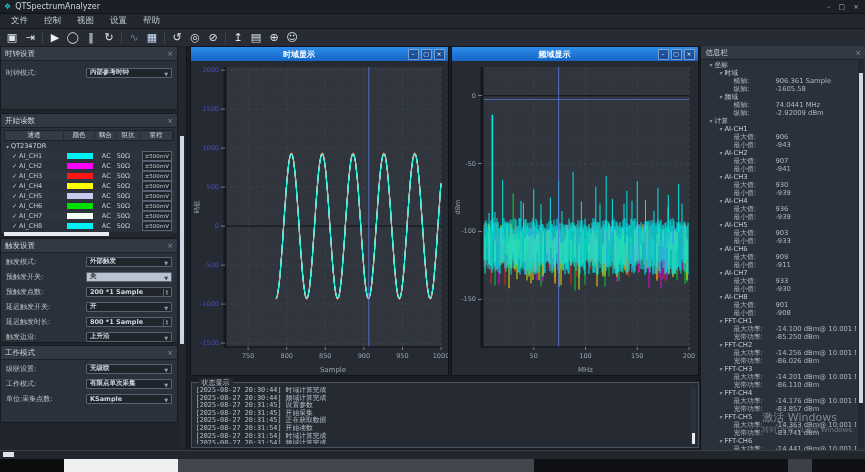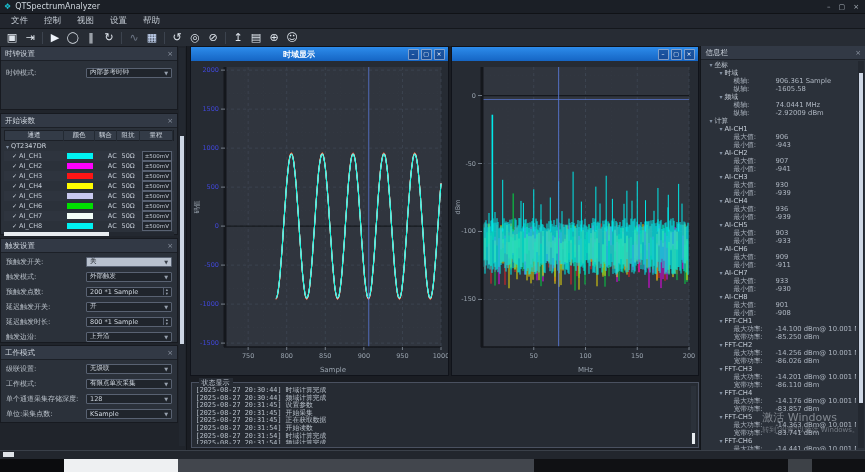--- a/index.html
+++ b/index.html
@@ -25,38 +25,38 @@
   
   .sidebar{position:relative;width:186px;background:#20242b;border-right:1px solid #12151a;}
   .panel{position:absolute;left:0;width:178px;background:#2b313a;border:1px solid #171a20;box-sizing:border-box;}
   .panel-h{height:13px;background:#323945;display:flex;align-items:center;font-size:7.5px;
            color:#cfd6df;padding:0 4px;border-bottom:1px solid #1c2027;}
   .panel-h .pin{margin-left:auto;color:#8b94a1;font-size:7px;}
   .field-row{display:flex;align-items:center;height:15px;padding:0 5px;}
   .f-label{font-size:7px;color:#b9c0c9;white-space:nowrap;}
   .f-ctl{margin-left:auto;width:86px;height:10px;box-sizing:border-box;border:1px solid #596272;
          background:#20252c;border-radius:1px;font-size:6.5px;color:#cfd6df;display:flex;
-         align-items:center;padding:0 3px;}
+         align-items:flex-end;padding:0 3px;font-weight:bold;}
   .f-ctl .arr{margin-left:auto;color:#97a1ae;font-size:5px;}
   .f-ctl.light{background:#b9c2cf;color:#1a1d23;}
   .f-ctl.light .arr{color:#3a404a;}
   .f-ctl.spin .spinner{margin-left:auto;display:flex;flex-direction:column;line-height:3.2px;
          font-size:4.5px;color:#9aa4b0;border-left:1px solid #596272;padding-left:2px;}
   .f-plain{margin-left:18px;font-size:7px;color:#c6cdd6;}
   
   .ch-wrap{margin:2px 3px 0 3px;font-size:6.5px;}
   .ch-head{display:flex;background:#333b47;color:#cfd6df;height:11px;align-items:center;border:1px solid #1c2027;box-sizing:border-box;}
   .ch-head div{border-right:1px solid #232a33;text-align:center;height:11px;line-height:11px;}
   .ch-row{display:flex;align-items:center;height:10px;color:#c3cad4;}
   .ch-row:nth-child(odd){background:#2e343e;}
   .c-name{width:62px;padding-left:2px;white-space:nowrap;overflow:hidden;}
   .c-color{width:32px;display:flex;justify-content:center;}
   .c-color i{display:block;width:26px;height:6px;}
-  .c-coup{width:22px;text-align:right;}
-  .c-imp{width:24px;text-align:center;}
+  .c-coup{width:22px;text-align:center;}
+  .c-imp{width:24px;text-align:left;}
   .c-rng{width:36px;display:flex;justify-content:center;}
   .c-rng span{border:1px solid #596272;background:#20252c;padding:0 2px;height:8px;line-height:8px;font-size:5.5px;display:inline-block;}
   .dev-row{display:flex;align-items:center;height:10px;color:#d0d7e0;font-size:6.5px;text-align:center;}
   .caret{color:#8492a3;font-size:6px;margin:0 2px;}
   .chk{color:#cdd5de;font-size:6px;margin:0 2px 0 6px;}
   .ch-hscroll{height:4px;background:#232830;margin:1px 3px;}
   .ch-hscroll i{display:block;width:62%;height:4px;background:#e8ecf0;}
   .sb-v{position:absolute;right:1px;top:2px;width:6px;height:398px;background:#232830;}
   .sb-v i{position:absolute;left:1px;top:88px;width:4px;height:208px;background:#cdd6e4;display:block;}
   
@@ -273,30 +273,30 @@
           </div>
       </section>
 
       <section class="panel" style="top:192px;height:105px;">
         <div class="panel-h">
           <span>触发设置</span>
           <span class="pin">×</span>
         </div>
         <div id="trigger-fields" style="padding-top:1px;">
             <div class="field-row">
+              <span class="f-label">触发模式:</span>
+              <div class="f-ctl">
+                <span>外部触发</span>
+                <span class="arr">▼</span>
+              </div>
+            </div>
+            <div class="field-row">
               <span class="f-label">预触发开关:</span>
               <div class="f-ctl light">
                 <span>关</span>
-                <span class="arr">▼</span>
-              </div>
-            </div>
-            <div class="field-row">
-              <span class="f-label">触发模式:</span>
-              <div class="f-ctl">
-                <span>外部触发</span>
                 <span class="arr">▼</span>
               </div>
             </div>
             <div class="field-row">
               <span class="f-label">预触发点数:</span>
               <div class="f-ctl spin">
                 <span>200 *1 Sample</span>
                 <span class="spinner">
                   <span>▴</span>
                   <span>▾</span>
@@ -340,27 +340,20 @@
               <span class="f-label">级联设置:</span>
               <div class="f-ctl">
                 <span>无级联</span>
                 <span class="arr">▼</span>
               </div>
             </div>
             <div class="field-row">
               <span class="f-label">工作模式:</span>
               <div class="f-ctl">
                 <span>有限点单次采集</span>
-                <span class="arr">▼</span>
-              </div>
-            </div>
-            <div class="field-row">
-              <span class="f-label">单个通道采集存储深度:</span>
-              <div class="f-ctl">
-                <span>128</span>
                 <span class="arr">▼</span>
               </div>
             </div>
             <div class="field-row">
               <span class="f-label">单位:采集点数:</span>
               <div class="f-ctl">
                 <span>KSample</span>
                 <span class="arr">▼</span>
               </div>
             </div>
@@ -426,20 +419,21 @@
             <text x="28" y="245.10306406685237" text-anchor="end" font-size="6.5" fill="#4047d8">-1000</text>
             <line x1="30" x2="34" y1="282.100278551532" y2="282.100278551532" stroke="#8b95a1" stroke-width="0.8"></line>
             <text x="28" y="284.100278551532" text-anchor="end" font-size="6.5" fill="#4047d8">-1500</text>
             <text x="142" y="311" text-anchor="middle" font-size="7" fill="#98a2ad">Sample</text>
             <text x="8" y="146" text-anchor="middle" font-size="6.5" fill="#98a2ad" transform="rotate(-90 8 146)">码值</text>
           </svg>
       </div>
 
       <div class="mdiwin" style="left:264px;top:0;width:248px;height:330px;">
         <div class="mdi-t">
+          <span class="mdi-title">频域显示</span>
           <div class="mdi-btns" id="freq-btns">
               <span>–</span>
               <span>▢</span>
               <span>×</span>
             </div>
         </div>
         <svg id="freq-svg" width="246" height="314">
             <rect x="30" y="6" width="207" height="280" fill="#30353e"></rect>
             <path d="M30 6V286M55.875 6V286M81.75 6V286M107.625 6V286M133.5 6V286M159.375 6V286M185.25 6V286M211.125 6V286M237 6V286M30 286H237M30 252.01941747572818H237M30 218.03883495145632H237M30 184.05825242718447H237M30 150.07766990291262H237M30 116.09708737864078H237M30 82.11650485436893H237M30 48.13592233009708H237M30 14.155339805825243H237" stroke="#363d47" stroke-width="0.5" stroke-dasharray="1,3" fill="none"></path>
             <path d="M81.75 6V286M133.5 6V286M185.25 6V286M237 6V286M30 34.54368932038835H237M30 102.50485436893204H237M30 170.4660194174757H237M30 238.4271844660194H237" stroke="#414957" stroke-width="0.7" stroke-dasharray="3,3" fill="none"></path>

